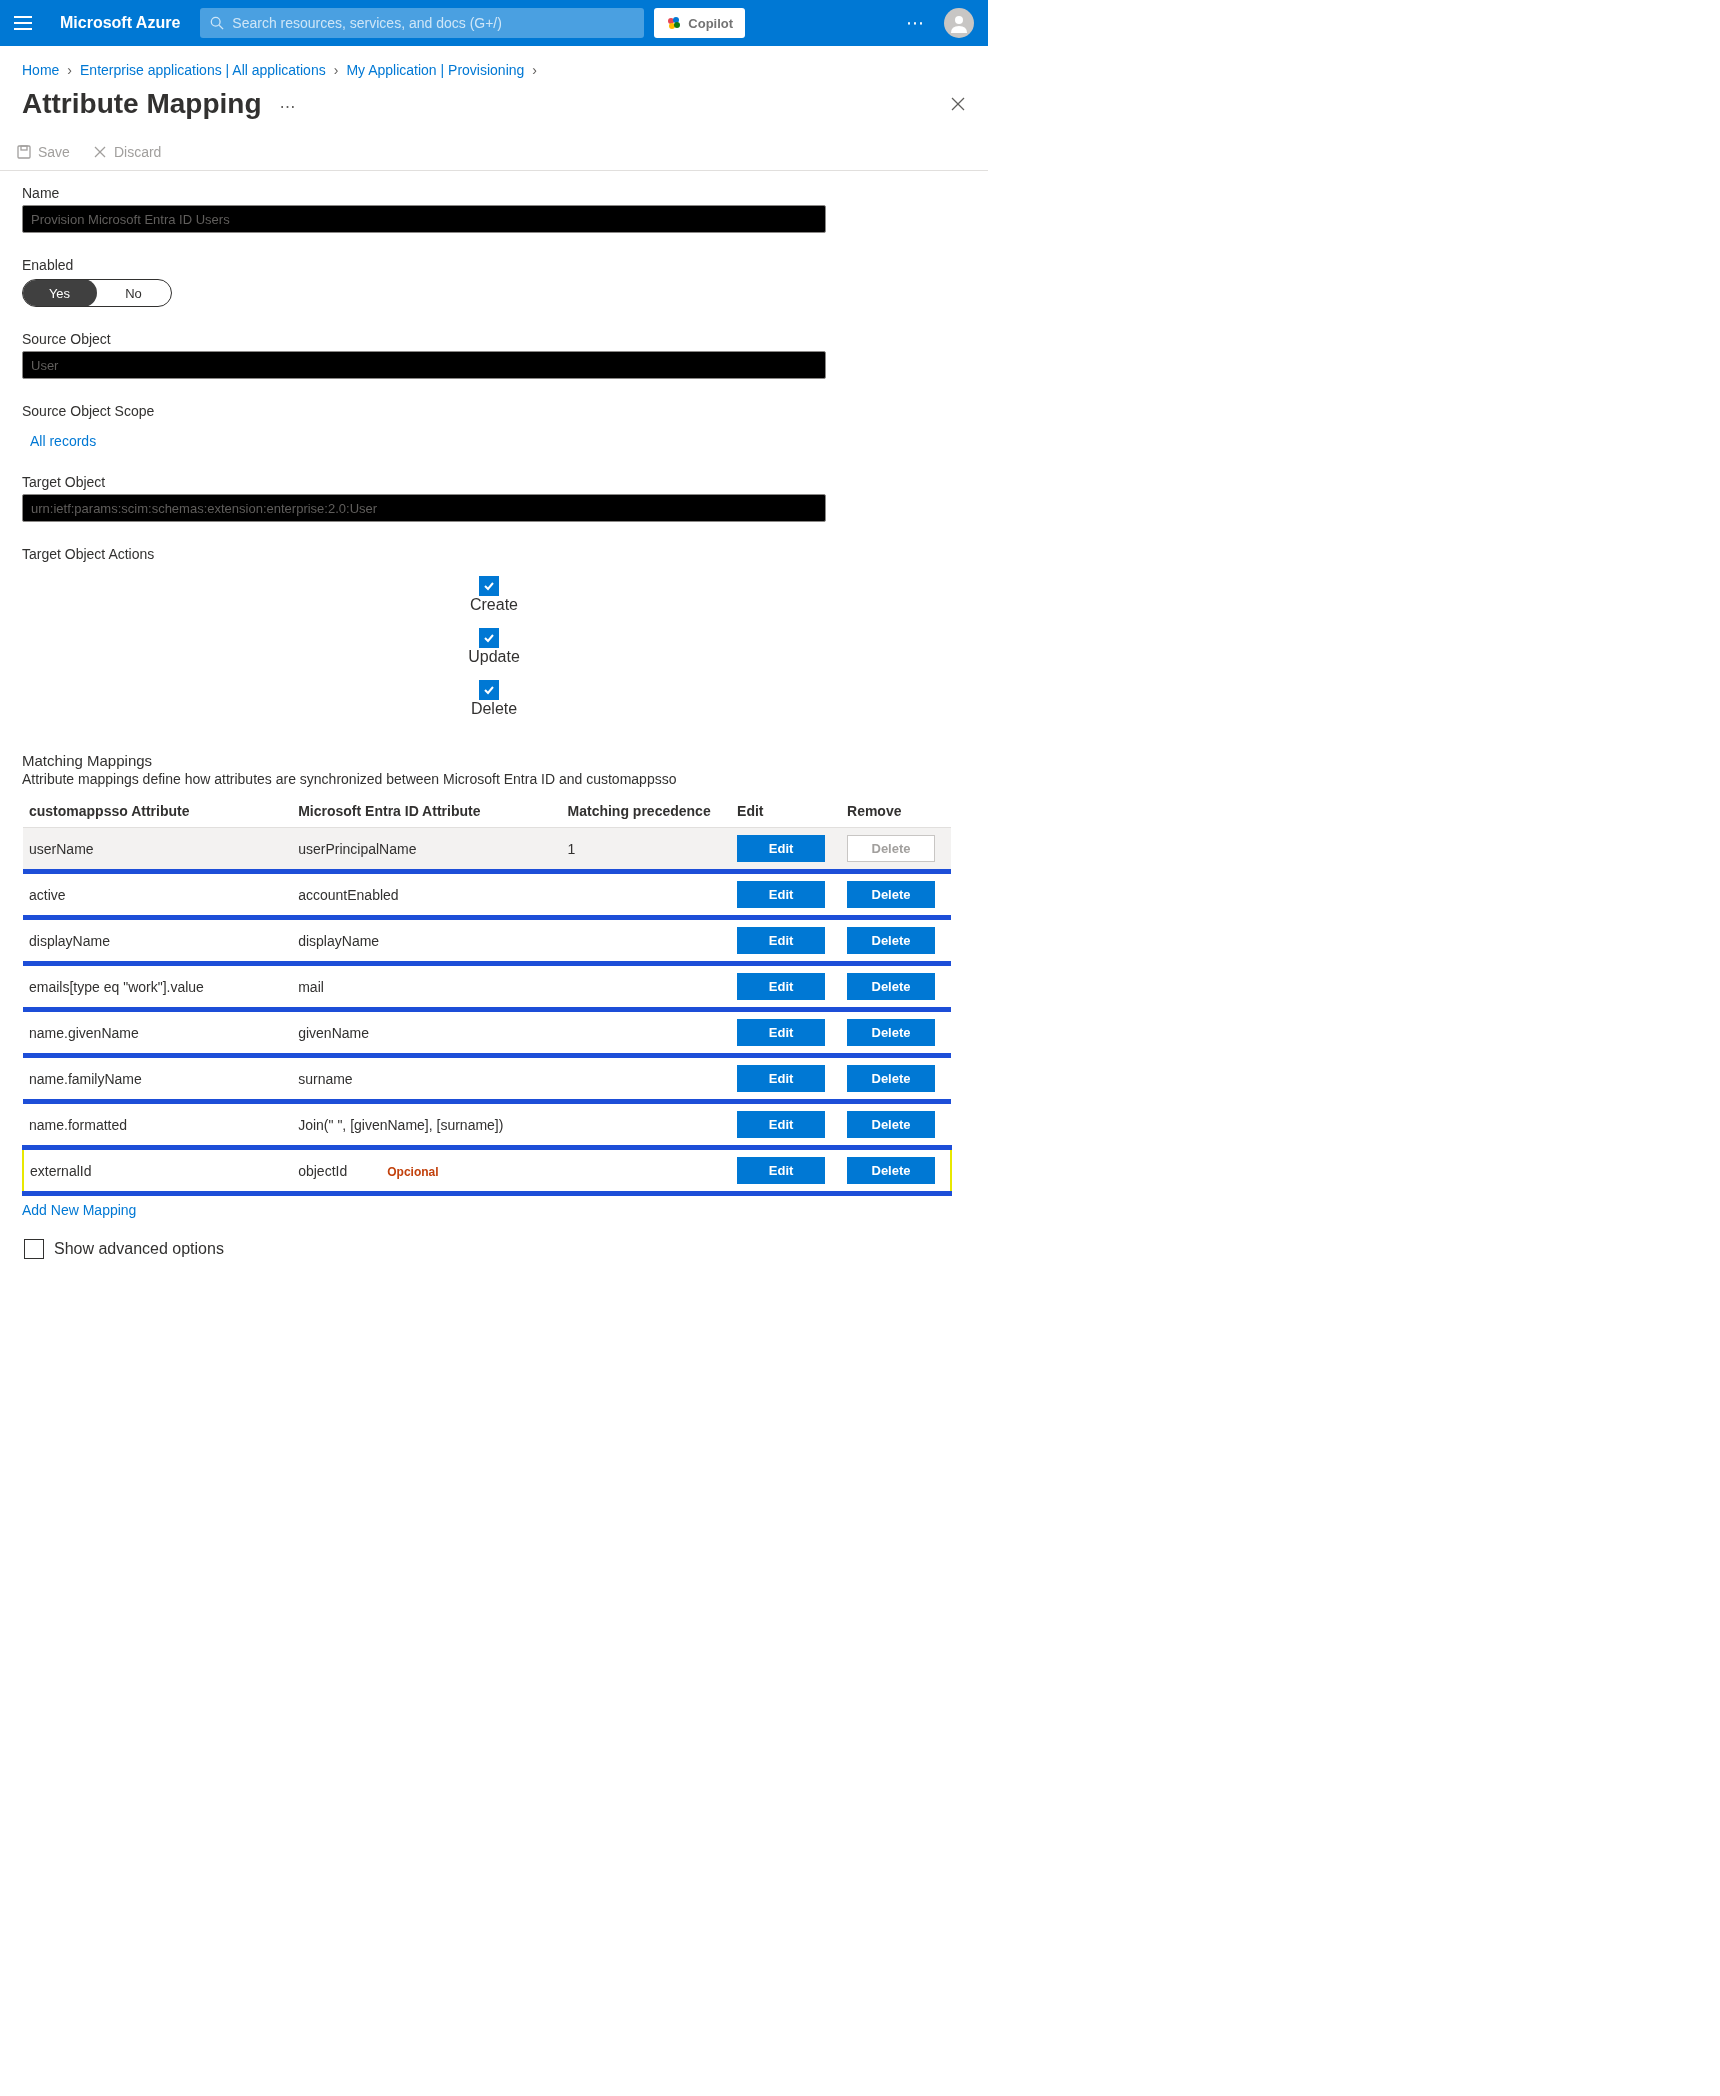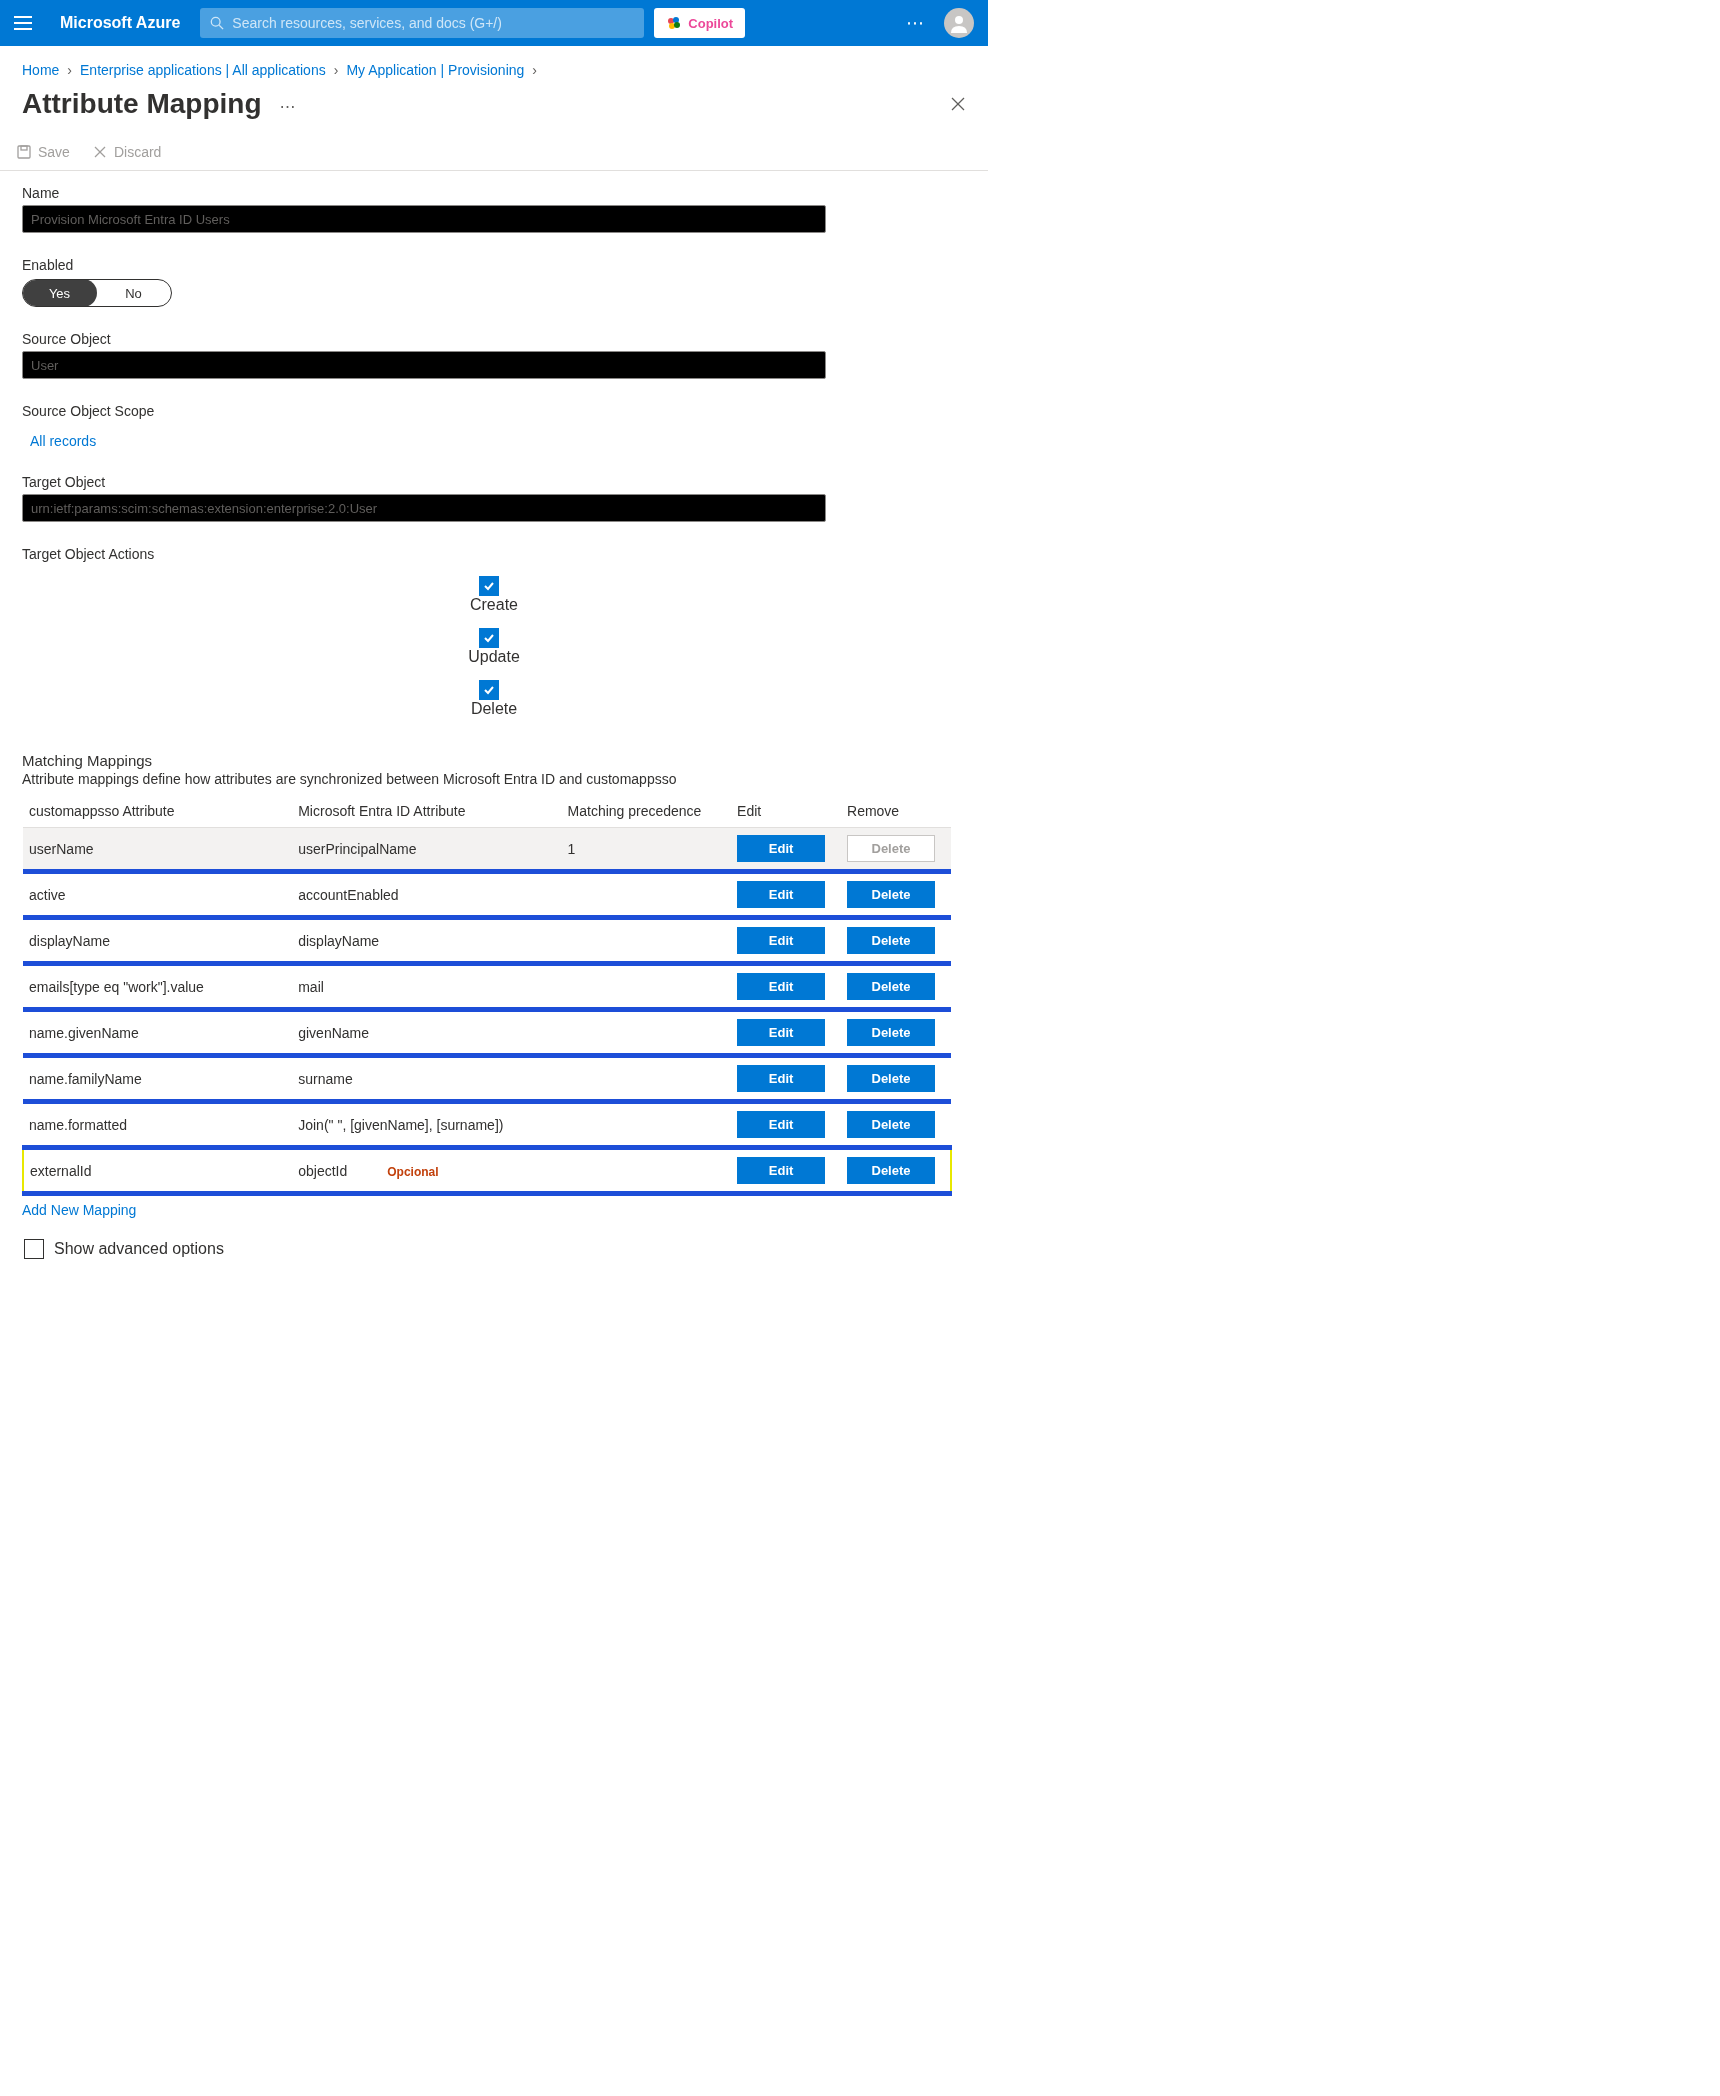--- a/index.html
+++ b/index.html
@@ -6,21 +6,21 @@
   html,body { margin:0; padding:0; font-family: "Segoe UI", Arial, sans-serif; background:#fff; color:#323130; }
   body { width:988px; }
 
   
   .topbar { background:#0078d4; height:46px; display:flex; align-items:center; padding:0 14px; color:#fff; }
   .hamburger { width:18px; height:14px; display:flex; flex-direction:column; justify-content:space-between; cursor:pointer; margin-right:28px; }
   .hamburger span { display:block; height:2px; background:#fff; }
   .brand { font-size:16px; font-weight:600; margin-right:20px; white-space:nowrap; }
   .searchbox { flex:0 0 444px; height:30px; background:#4aa0e1; border-radius:3px; display:flex; align-items:center; padding:0 10px; color:#cfe6f7; font-size:14px; }
   .searchbox svg { margin-right:8px; flex-shrink:0; }
-  .copilot-btn { margin-left:10px; height:30px; background:#fff; border-radius:3px; display:flex; align-items:center; padding:0 12px; font-size:13px; color:#ec4899; font-weight:600; cursor:pointer; }
+  .copilot-btn { margin-left:10px; height:30px; background:#fff; border-radius:3px; display:flex; align-items:center; padding:0 12px; font-size:13px; color:#737373; font-weight:600; cursor:pointer; }
   .copilot-logo { width:16px; height:16px; margin-right:6px; }
   .topbar-spacer { flex:1; }
   .more-dots { color:#fff; font-size:18px; letter-spacing:2px; margin-right:18px; cursor:pointer; }
   .avatar { width:30px; height:30px; border-radius:50%; background:#c8c6c4; display:flex; align-items:center; justify-content:center; }
 
   
   .breadcrumb { padding:16px 22px 0 22px; font-size:14px; display:flex; align-items:center; flex-wrap:wrap; }
   .breadcrumb a { color:#0078d4; text-decoration:none; cursor:pointer; }
   .breadcrumb .sep { color:#605e5c; margin:0 8px; }
 
@@ -49,21 +49,21 @@
   .checkbox-row { display:flex; align-items:center; margin-top:14px;flex-direction:column; }
   .cb { width:20px; height:20px; border:1px solid #323130; margin-right:10px; display:flex; align-items:center; justify-content:center; cursor:pointer; }
   .cb.checked { background:#0078d4; border-color:#0078d4; }
   .cb.checked svg { display:block; }
   .cb svg { display:none; }
 
   
   .mappings-title { font-size:15px; margin-top:34px; }
   .mappings-desc { font-size:14px; color:#323130; margin-top:2px; margin-bottom:8px; }
   table.mappings { width:930px; border-collapse:collapse; font-size:14px; }
-  table.mappings th { text-align:left; font-weight:400; padding:8px 6px; border-bottom:1px solid #e1dfdd; }
+  table.mappings th { text-align:left; font-weight:700; padding:8px 6px; border-bottom:1px solid #e1dfdd; }
   table.mappings td { padding:7px 6px; border-bottom:5px solid #1d4ed8; vertical-align:middle; }
   table.mappings tr.hover-row { background:#f3f2f1; }
   .btn { display:inline-block; width:88px; text-align:center; padding:5px 0; background:#0078d4; color:#fff; border:1px solid #0078d4; font-size:13px; font-weight:600; cursor:pointer; }
   .btn.disabled { background:#fff; color:#a19f9d; border:1px solid #c8c6c4; }
   .highlight-row td { border-top:2px solid #e8e800; border-bottom:2px solid #e8e800; }
   .highlight-row td:first-child { border-left:2px solid #e8e800; }
   .highlight-row td:last-child { border-right:2px solid #e8e800; }
   .opcional { color:#c2410c; font-weight:700; font-size:12px; margin-left:40px; }
 
   .add-mapping { color:#0078d4; font-size:14px; cursor:pointer; margin-top:6px; display:inline-block; }

